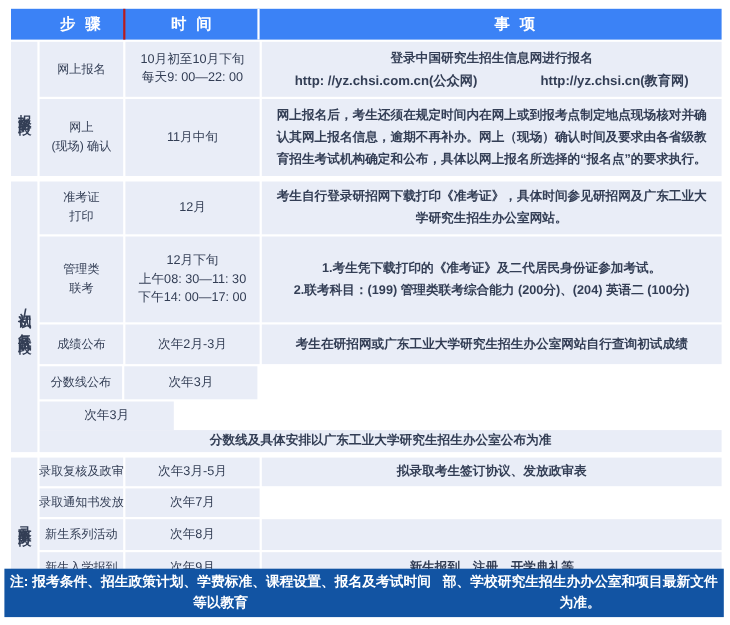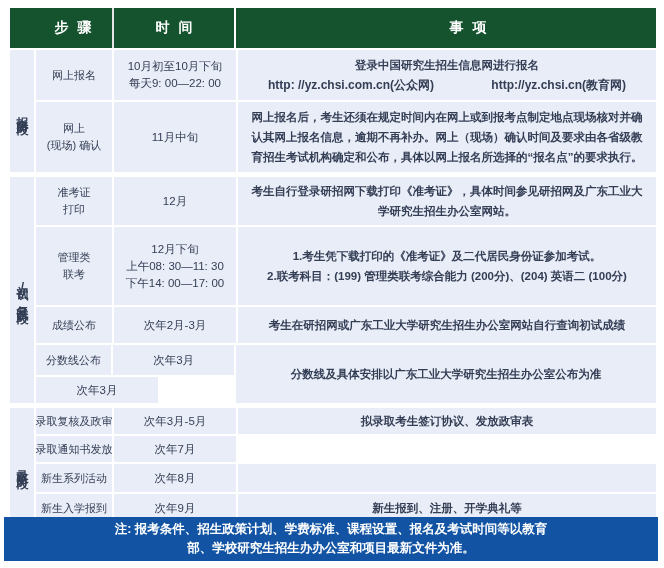--- a/index.html
+++ b/index.html
@@ -3,25 +3,25 @@
 <meta charset="utf-8">
 <style>
   * { margin:0; padding:0; box-sizing:border-box; }
   html,body { width:664px; height:568px; background:#ffffff;
     font-family:"Liberation Sans","DejaVu Sans",sans-serif; }
   .page { position:relative; width:664px; height:568px; background:#ffffff; overflow:hidden; }
 
   .table { position:absolute; left:10px; top:8px; width:646px; }
 
   
-  .thead { display:flex; height:40px; background:#14532d; color:#ffffff; font-weight:bold; }
+  .thead { display:flex; height:28px; background:#3b82f6; color:#ffffff; font-weight:bold; }
   .th { display:flex; align-items:center; justify-content:center;
         font-size:14px; letter-spacing:9px; text-indent:9px; }
   .th-step { width:102px; padding-left:24px; }
-  .th-time { width:122px; border-left:2px solid #e5e5e5; }
+  .th-time { width:122px; border-left:2px solid #b91c1c; }
   .th-item { flex:1; border-left:2px solid #ffffff;padding-left:44px; }
 
   
   .block { display:flex; margin-top:2px; }
   .block + .block { margin-top:5px; }
   .phase { width:24px; background:#e9edf7; display:flex; align-items:center; justify-content:center; }
   .phase span { writing-mode:vertical-rl; text-orientation:upright;
       font-size:12px; font-weight:bold; color:#333e55; letter-spacing:2px; }
   .rows { flex:1; display:flex; flex-direction:column; }
   .row { display:flex; }
@@ -34,28 +34,28 @@
   .time { width:122px; margin-left:2px; font-size:11.5px; font-weight:normal; line-height:17px; }
   .item { flex:1; margin-left:2px; font-size:11.5px; font-weight:bold; line-height:20px; padding:0 12px; }
   .item .para { width:100%; }
   .urls { width:100%; display:flex; justify-content:space-between; padding:0 18px; font-size:12px; }
 
   
   .h50{height:50px} .h70{height:70px} .h48{height:48px} .h78{height:78px}
   .h36{height:36px} .h30{height:30px} .h26{height:26px} .h28{height:28px}
 
   
-  .mrow { display:flex; }
+  .mrow { display:flex;flex-direction:column; }
   .mleft { width:200px; display:flex; flex-direction:column; }
   .mleft .row + .row { margin-top:2px; }
   .mitem { flex:1; margin-left:2px; height:58px; }
 
   
   .note { position:absolute; left:4px; top:517px; width:654px; height:44px;
-          background:#1254a3; color:#ffffff; display:flex; flex-direction:column;
+          background:#1254a3; color:#ffffff; display:flex; flex-direction:row;
           align-items:center; justify-content:center;
           font-size:12.5px; font-weight:bold; line-height:19px; text-align:center; }
 </style>
 </head>
 <body>
 
 <div class="page">
   <div class="table">
 
     <div class="thead">

